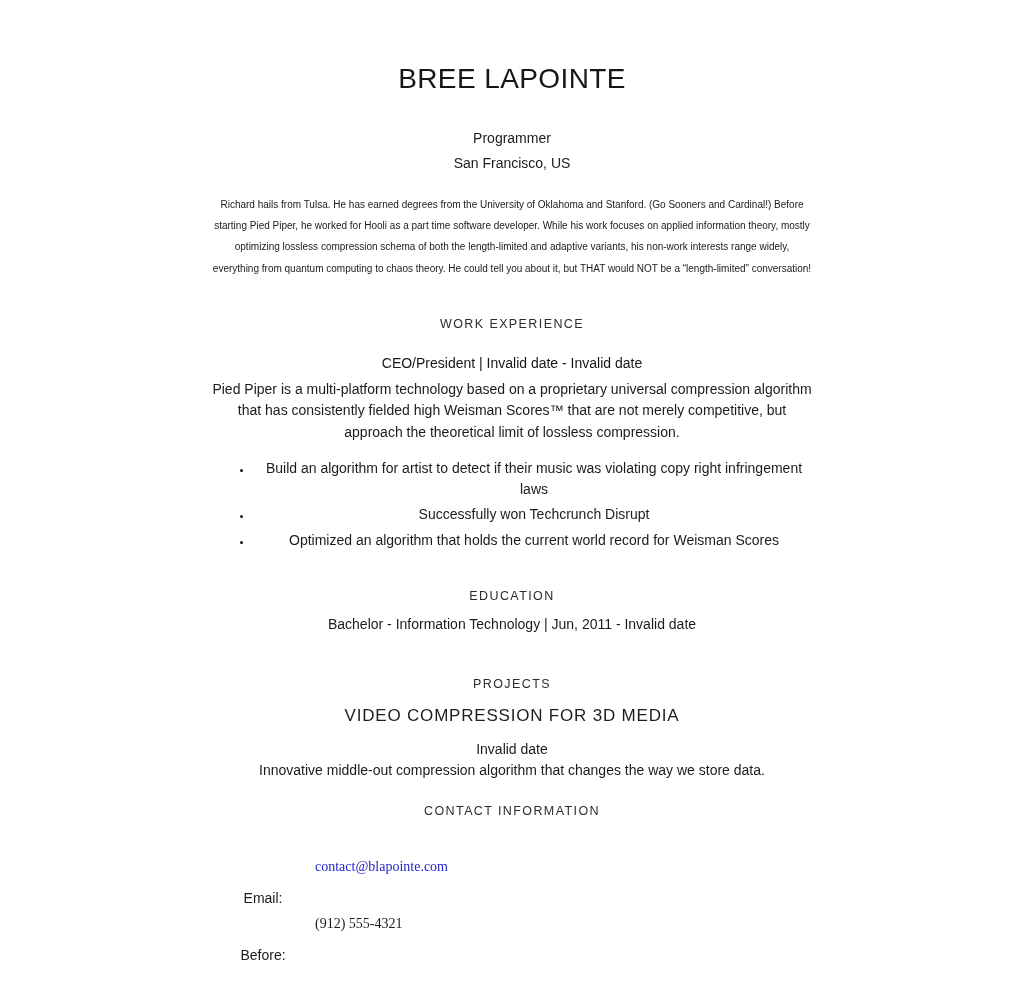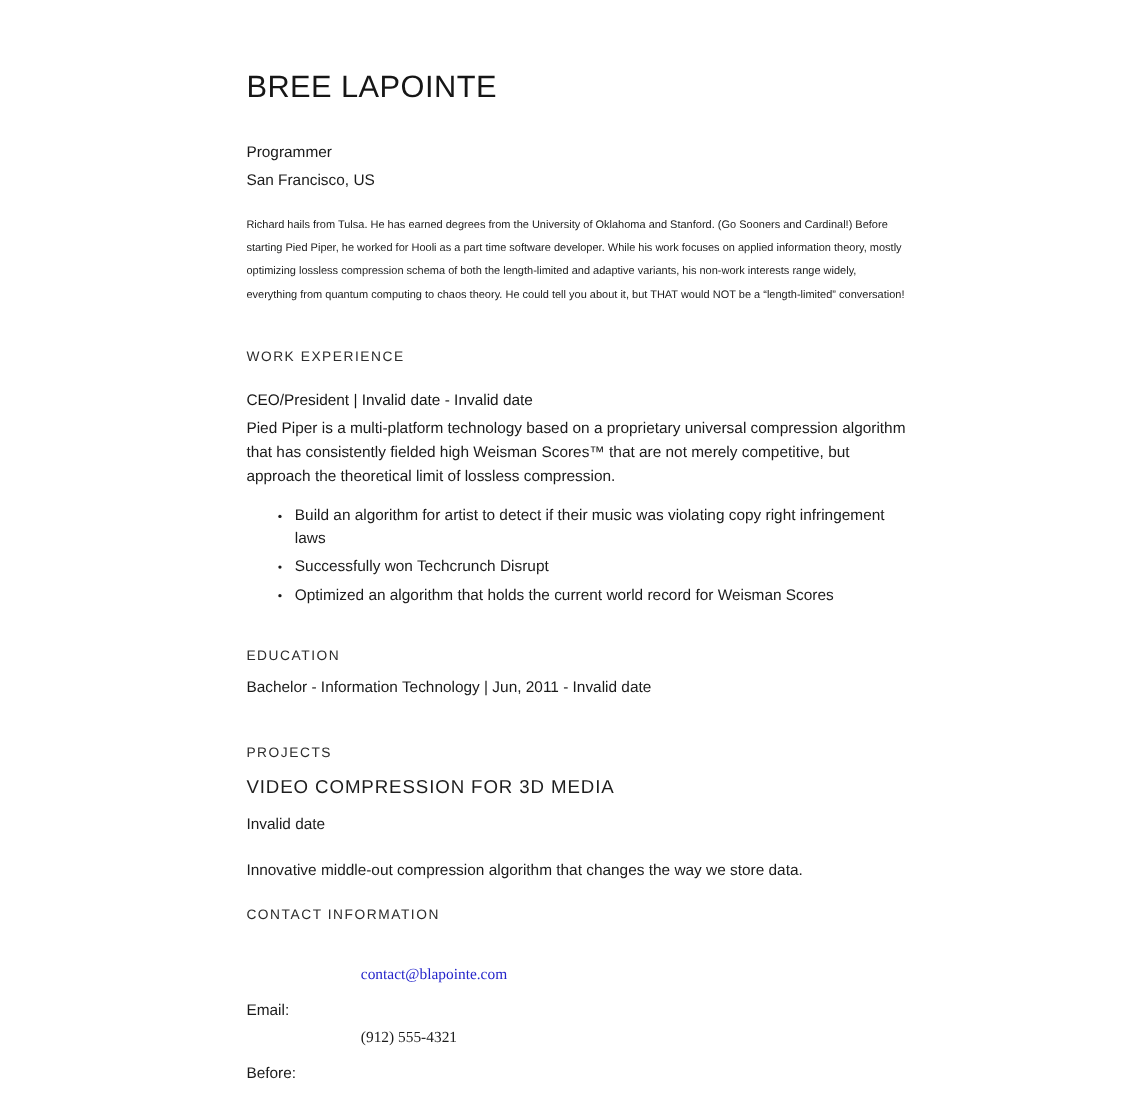--- a/index.html
+++ b/index.html
@@ -11,23 +11,24 @@
   body {
     width: 1024px;
     height: 1004px;
     font-family: "Liberation Sans", "DejaVu Sans", sans-serif;
     color: #1b1b1b;
     position: relative;
     overflow: hidden;
   }
   .doc {
     position: absolute;
-    left: 224px;
+    left: 211px;
     top: 0;
     width: 602px;
+    text-align: center;
   }
   .name {
     margin: 64px 0 0 0;
     font-size: 28px;
     font-weight: 500;
     letter-spacing: 0.4px;
     color: #161616;
     line-height: 1.1;
   }
   .role {
@@ -98,21 +99,21 @@
     line-height: 21px;
     color: #1b1b1b;
   }
   .project-date {
     margin-top: 12px;
     font-size: 14px;
     line-height: 21px;
     color: #1b1b1b;
   }
   .project-desc {
-    margin-top: 20px;
+    margin-top: 0;
     font-size: 14px;
     line-height: 21px;
     color: #1b1b1b;
   }
   .contact-rows {
     margin-top: 38px;
   }
   .contact-row {
     display: flex;
     font-size: 14px;

